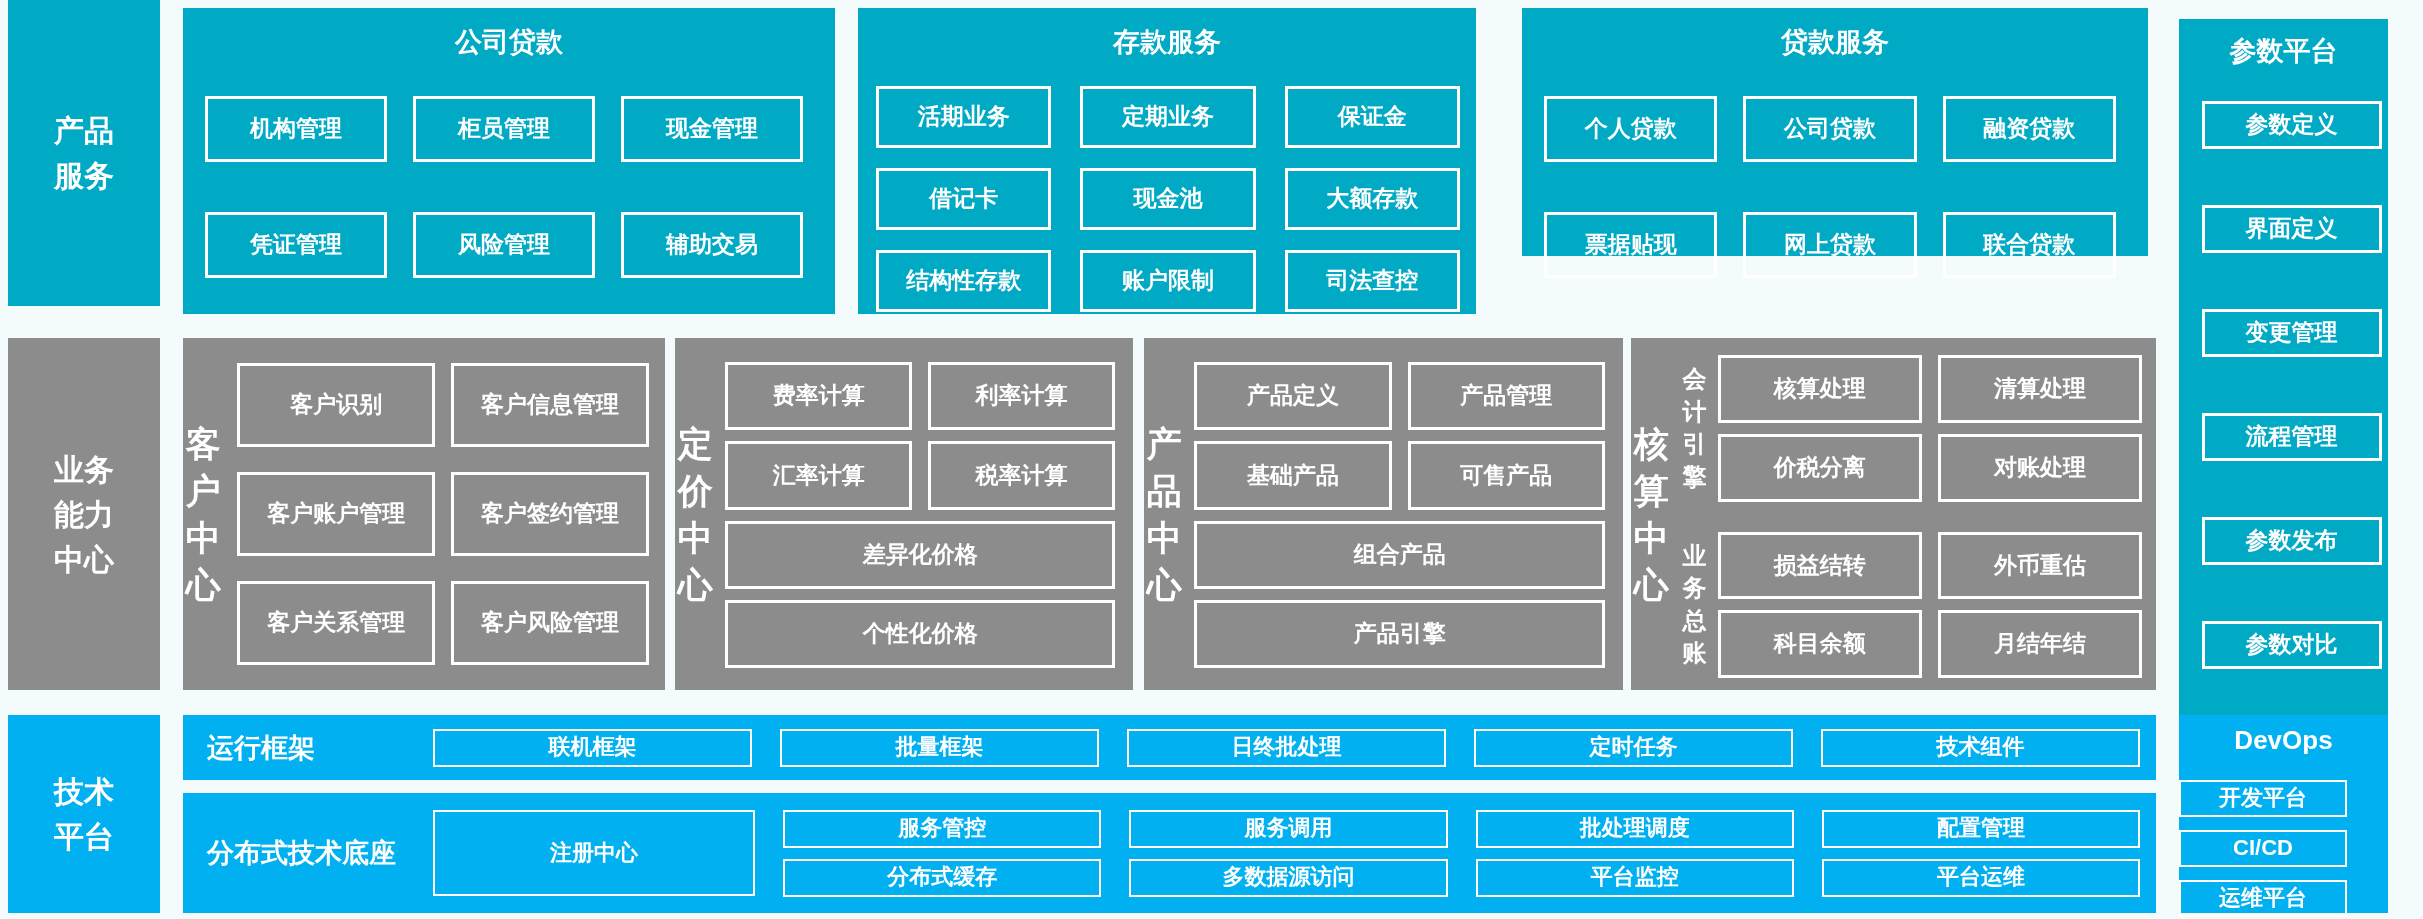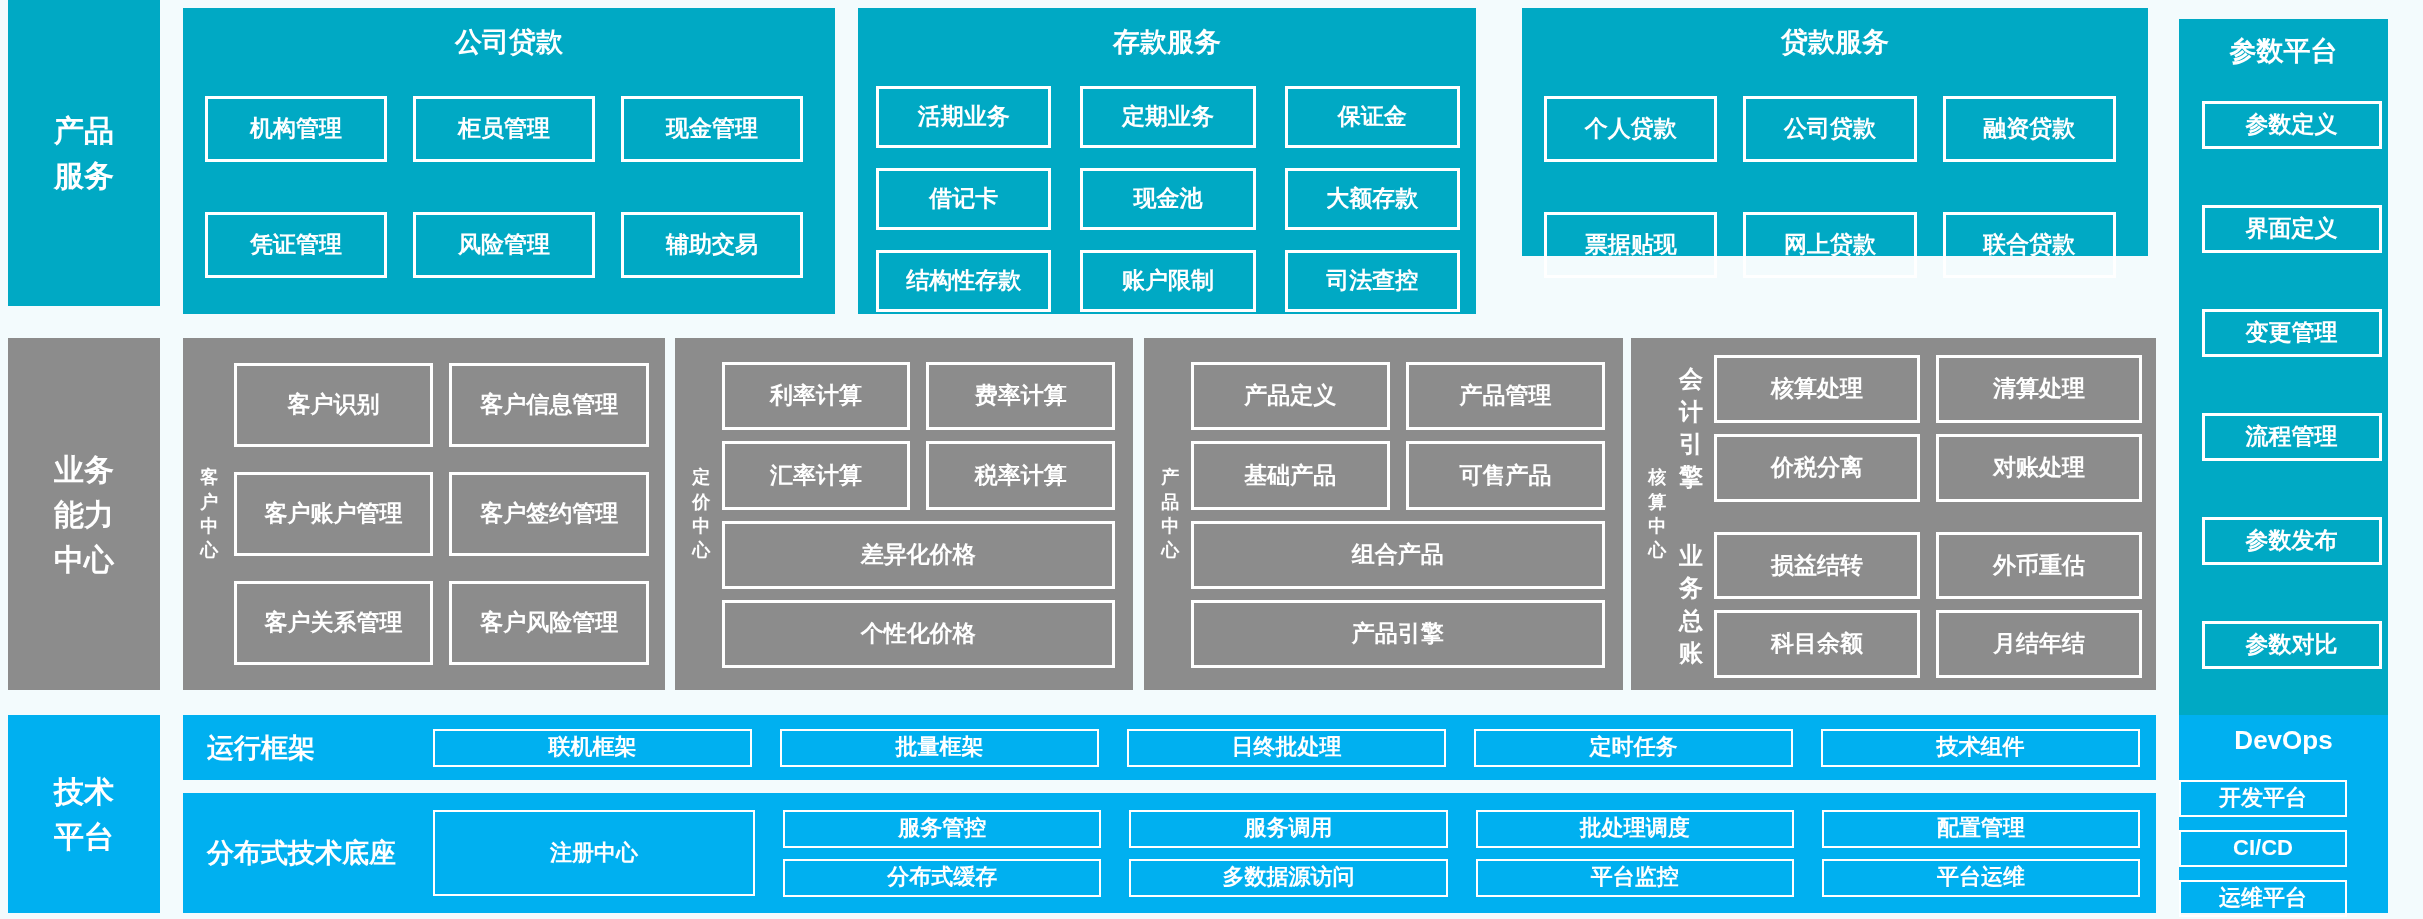--- a/index.html
+++ b/index.html
@@ -61,21 +61,21 @@
   #panel-customer   { left:183px;  top:338px; width:482px; height:352px; }
   #panel-pricing    { left:675px;  top:338px; width:458px; height:352px; }
   #panel-product    { left:1144px; top:338px; width:479px; height:352px; }
   #panel-accounting { left:1631px; top:338px; width:525px; height:352px; }
   .hpanel { display:flex; }
 
   .vlabel {
     display:inline-block; align-self:center; text-align:center;
     font-weight:bold; word-break:break-all; line-height:1.35;
   }
-  .vlabel.big   { font-size:18px; width:1.15em; margin-left:16px; flex-shrink:0; }
+  .vlabel.big   { font-size:35px; width:1.15em; flex-shrink:0; }
   .vlabel.small { font-size:24px; width:1.1em;  margin:0 10px; flex-shrink:0; }
 
   .grid2 { display:grid; grid-template-columns:1fr 1fr; flex:1; }
   .cust-grid  { margin:25px 16px 25px 14px; gap:25px 16px; grid-auto-rows:1fr; }
   .price-grid { margin:24px 18px 22px 10px; gap:11px 16px; grid-auto-rows:1fr; }
   .span2 { grid-column:1 / span 2; }
 
   .acct-inner {
     flex:1; display:flex; flex-direction:column;
     gap:30px; padding:17px 14px 12px 0;
@@ -178,22 +178,22 @@
       <div class="box">客户账户管理</div>
       <div class="box">客户签约管理</div>
       <div class="box">客户关系管理</div>
       <div class="box">客户风险管理</div>
     </div>
   </div>
 
   <div class="panel gray hpanel" id="panel-pricing">
     <span class="vlabel big">定价中心</span>
     <div class="grid2 price-grid">
+      <div class="box">费率计算</div>
       <div class="box">利率计算</div>
-      <div class="box">费率计算</div>
       <div class="box">汇率计算</div>
       <div class="box">税率计算</div>
       <div class="box span2">差异化价格</div>
       <div class="box span2">个性化价格</div>
     </div>
   </div>
 
   <div class="panel gray hpanel" id="panel-product">
     <span class="vlabel big">产品中心</span>
     <div class="grid2 price-grid">

